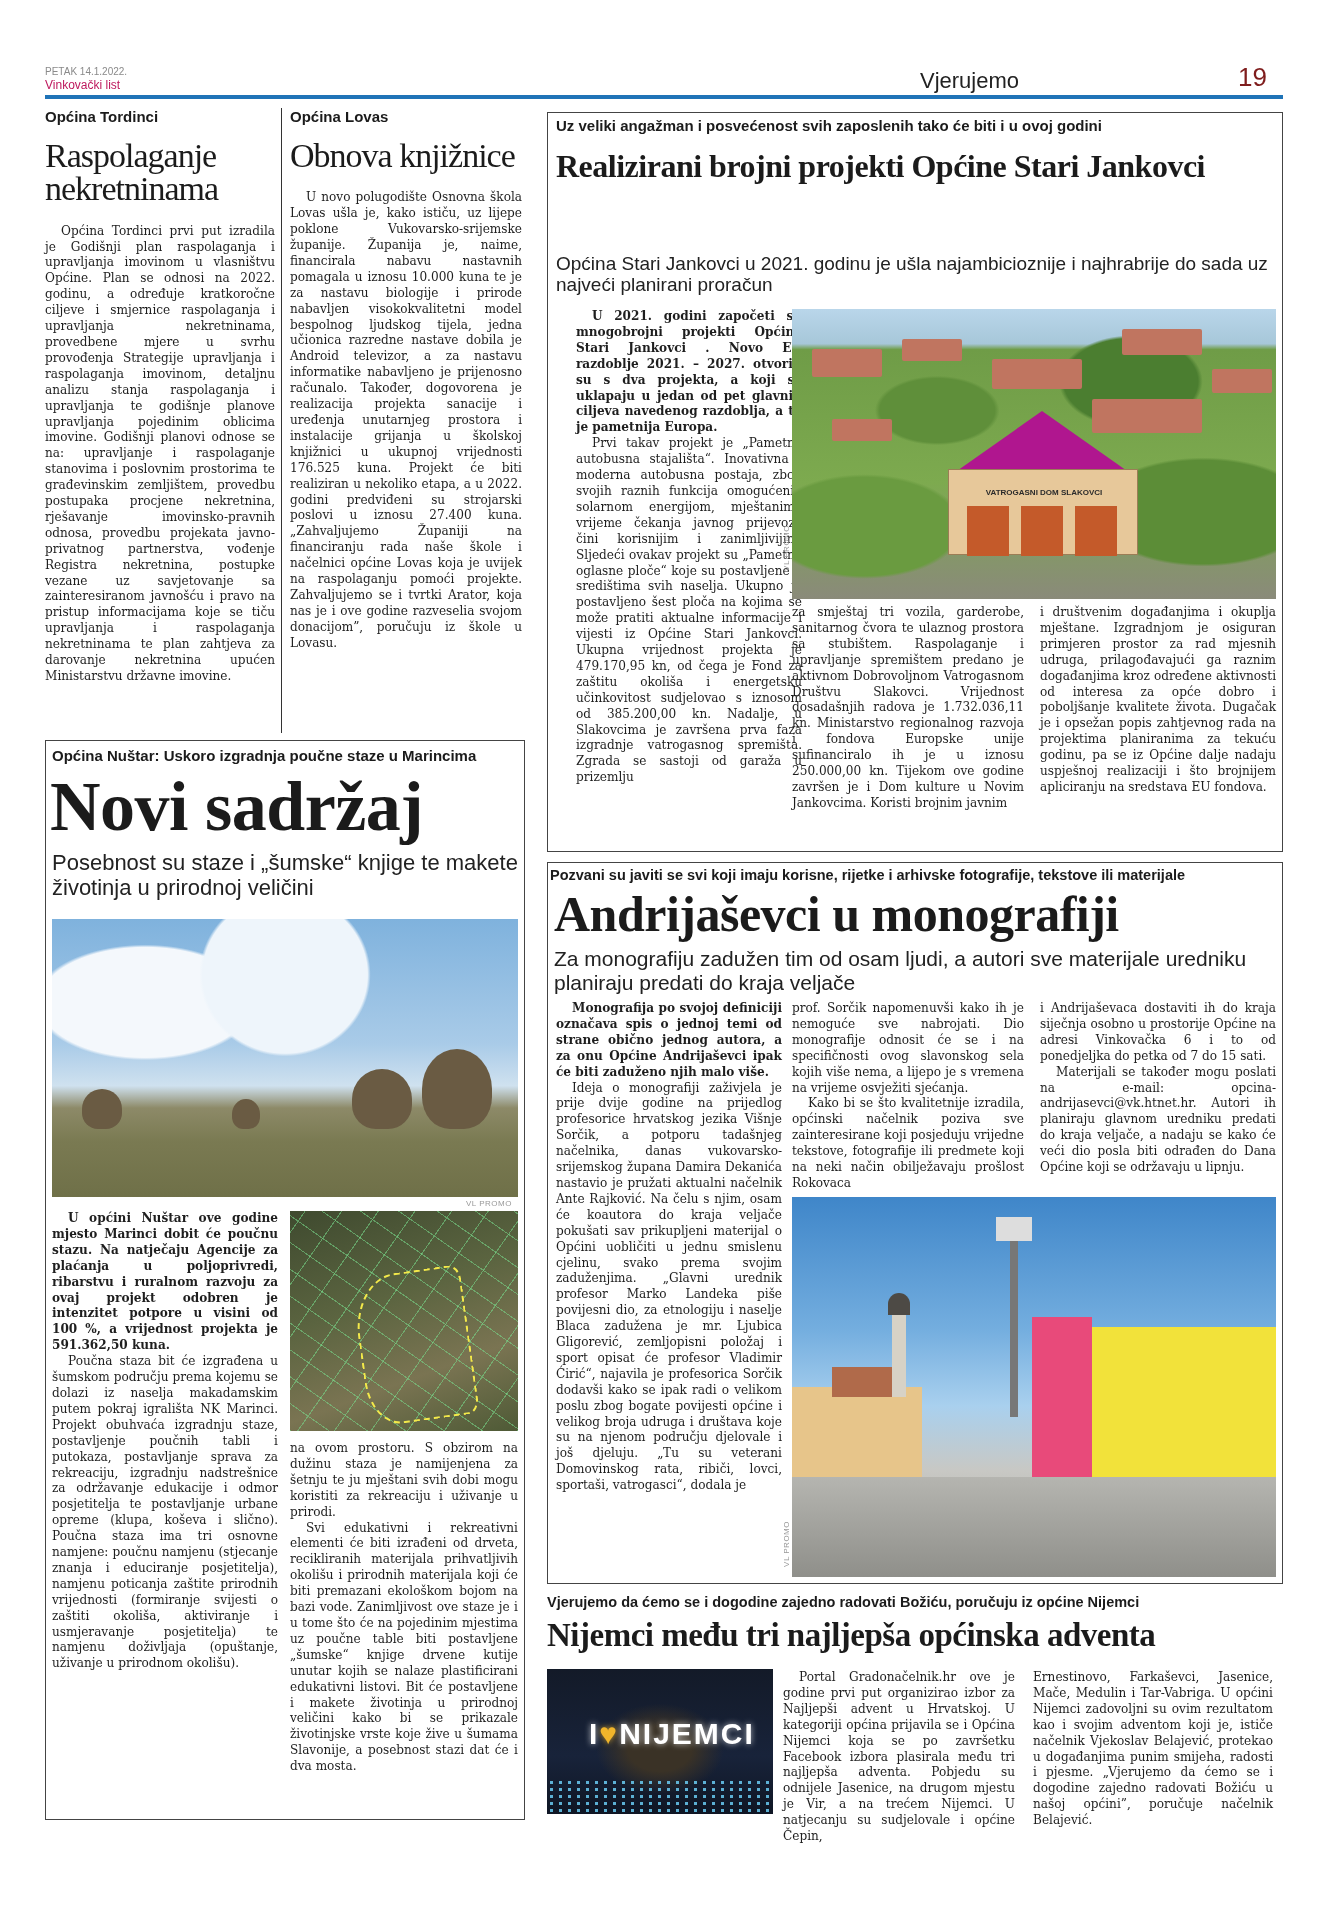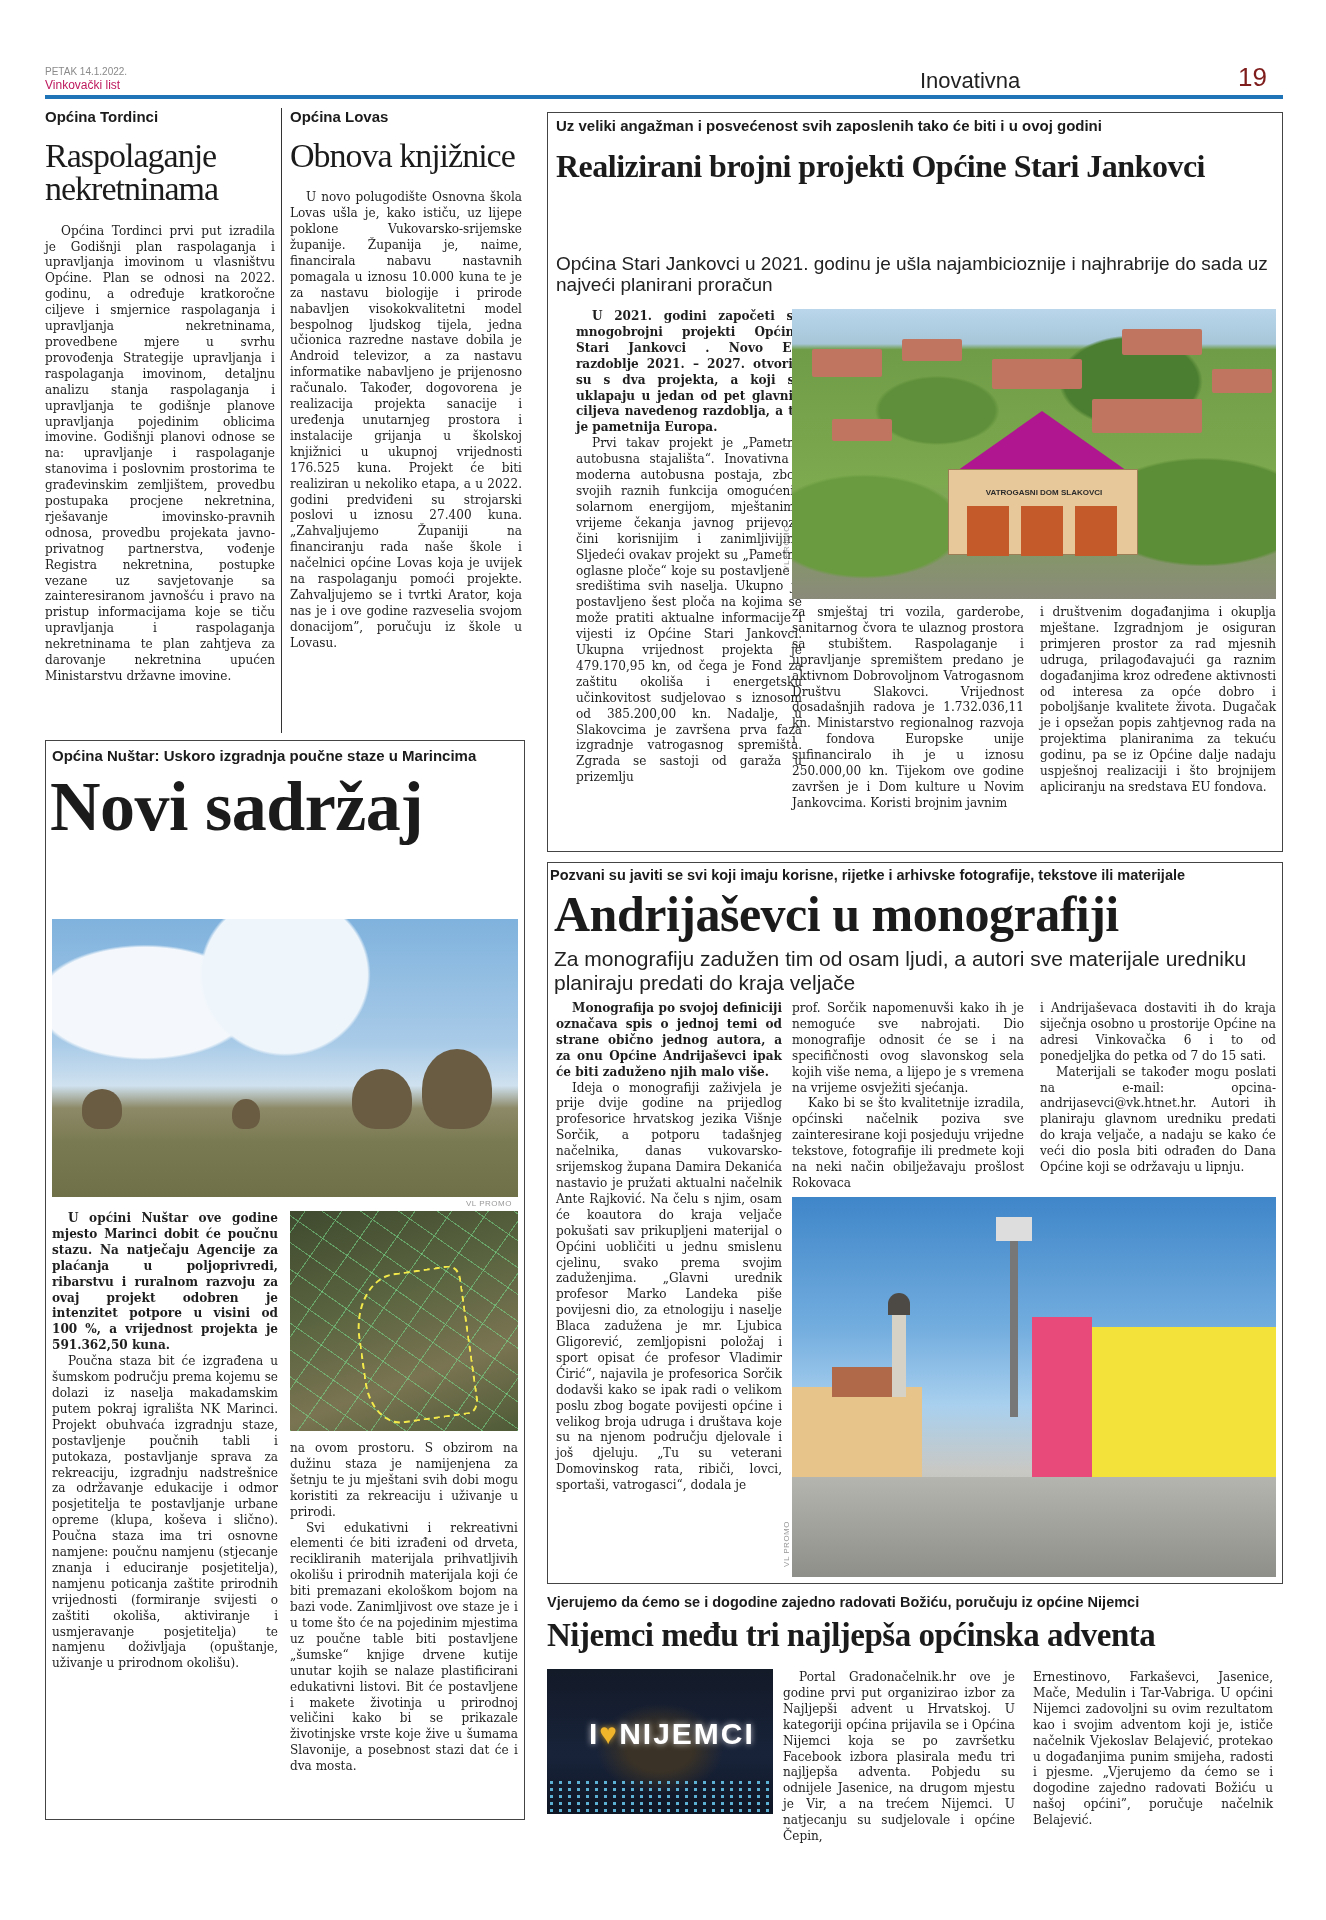--- a/index.html
+++ b/index.html
@@ -62,21 +62,21 @@
   .ph-advent { background: radial-gradient(ellipse at 50% 55%, #3a3226 0 20%, transparent 40%), linear-gradient(180deg, #131a28 0%, #18233a 60%, #0f1624 100%); }
   .advent-sign { position: absolute; color: #fff; font-family: "Liberation Sans", sans-serif; font-weight: bold; letter-spacing: 2px; text-shadow: 0 0 6px rgba(255,255,255,0.7); }
   .advent-heart { color: #f0b52b; text-shadow: 0 0 6px rgba(240,181,43,0.8); }
   .lights { position: absolute; background: radial-gradient(circle, #6fd6ff 0 1.5px, transparent 2px) 0 0/9px 7px; opacity: 0.8; }
 </style>
 </head>
 <body>
 
 <div class="abs sans date">PETAK 14.1.2022.</div>
 <div class="abs sans paper">Vinkovački list</div>
-<div class="abs sans section">Inovativna</div>
+<div class="abs sans section">Vjerujemo</div>
 <div class="abs sans pageno">19</div>
 <div class="abs rule"></div>
 
 <article class="abs" style="left:45px; top:108px; width:230px;">
   <div class="kicker">Općina Tordinci</div>
   <h2 class="headline" style="font-size:34px; margin-top:14px; font-weight:normal; letter-spacing:-1px;">Raspolaganje nekretninama</h2>
   <div class="body" style="margin-top:18px;">
     <p>Općina Tordinci prvi put izradila je Godišnji plan raspolaganja i upravljanja imovinom u vlasništvu Općine. Plan se odnosi na 2022. godinu, a određuje kratkoročne ciljeve i smjernice raspolaganja i upravljanja nekretninama, provedbene mjere u svrhu provođenja Strategije upravljanja i raspolaganja imovinom, detaljnu analizu stanja raspolaganja i upravljanja te godišnje planove upravljanja pojedinim oblicima imovine. Godišnji planovi odnose se na: upravljanje i raspolaganje stanovima i poslovnim prostorima te građevinskim zemljištem, provedbu postupaka procjene nekretnina, rješavanje imovinsko-pravnih odnosa, provedbu projekata javno-privatnog partnerstva, vođenje Registra nekretnina, postupke vezane uz savjetovanje sa zainteresiranom javnošću i pravo na pristup informacijama koje se tiču upravljanja i raspolaganja nekretninama te plan zahtjeva za darovanje nekretnina upućen Ministarstvu državne imovine.</p>
   </div>
 </article>
@@ -122,20 +122,21 @@
     <p style="text-indent:0">za smještaj tri vozila, garderobe, sanitarnog čvora te ulaznog prostora sa stubištem. Raspolaganje i upravljanje spremištem predano je aktivnom Dobrovoljnom Vatrogasnom Društvu Slakovci. Vrijednost dosadašnjih radova je 1.732.036,11 kn. Ministarstvo regionalnog razvoja i fondova Europske unije sufinanciralo ih je u iznosu 250.000,00 kn. Tijekom ove godine završen je i Dom kulture u Novim Jankovcima. Koristi brojnim javnim</p>
   </div>
   <div class="abs body" style="left:492px; top:492px; width:236px;">
     <p style="text-indent:0">i društvenim događanjima i okuplja mještane. Izgradnjom je osiguran primjeren prostor za rad mjesnih udruga, prilagođavajući ga raznim događanjima kroz određene aktivnosti od interesa za opće dobro i poboljšanje kvalitete života. Dugačak je i opsežan popis zahtjevnog rada na projektima planiranima za tekuću godinu, pa se iz Općine dalje nadaju uspješnoj realizaciji i što brojnijem apliciranju na sredstava EU fondova.</p>
   </div>
 </article>
 
 <article class="abs box" style="left:45px; top:740px; width:480px; height:1080px;">
   <div class="kicker abs" style="left:6px; top:6px;">Općina Nuštar: Uskoro izgradnja poučne staze u Marincima</div>
   <h1 class="headline abs" style="left:4px; top:28px; font-size:70px; line-height:76px;">Novi sadržaj</h1>
+  <div class="subhead abs" style="left:6px; top:110px; width:470px; font-size:22px;">Posebnost su staze i „šumske“ knjige te makete životinja u prirodnoj veličini</div>
 
   <div class="abs photo ph-field" style="left:6px; top:178px; width:466px; height:278px;">
     <div class="tree" style="left:300px; top:150px; width:60px; height:60px;"></div>
     <div class="tree" style="left:370px; top:130px; width:70px; height:80px;"></div>
     <div class="tree" style="left:30px; top:170px; width:40px; height:40px;"></div>
     <div class="tree" style="left:180px; top:180px; width:28px; height:30px;"></div>
   </div>
   <div class="abs credit-h" style="left:420px; top:458px;">VL PROMO</div>
 
   <div class="abs body" style="left:6px; top:470px; width:226px;">

